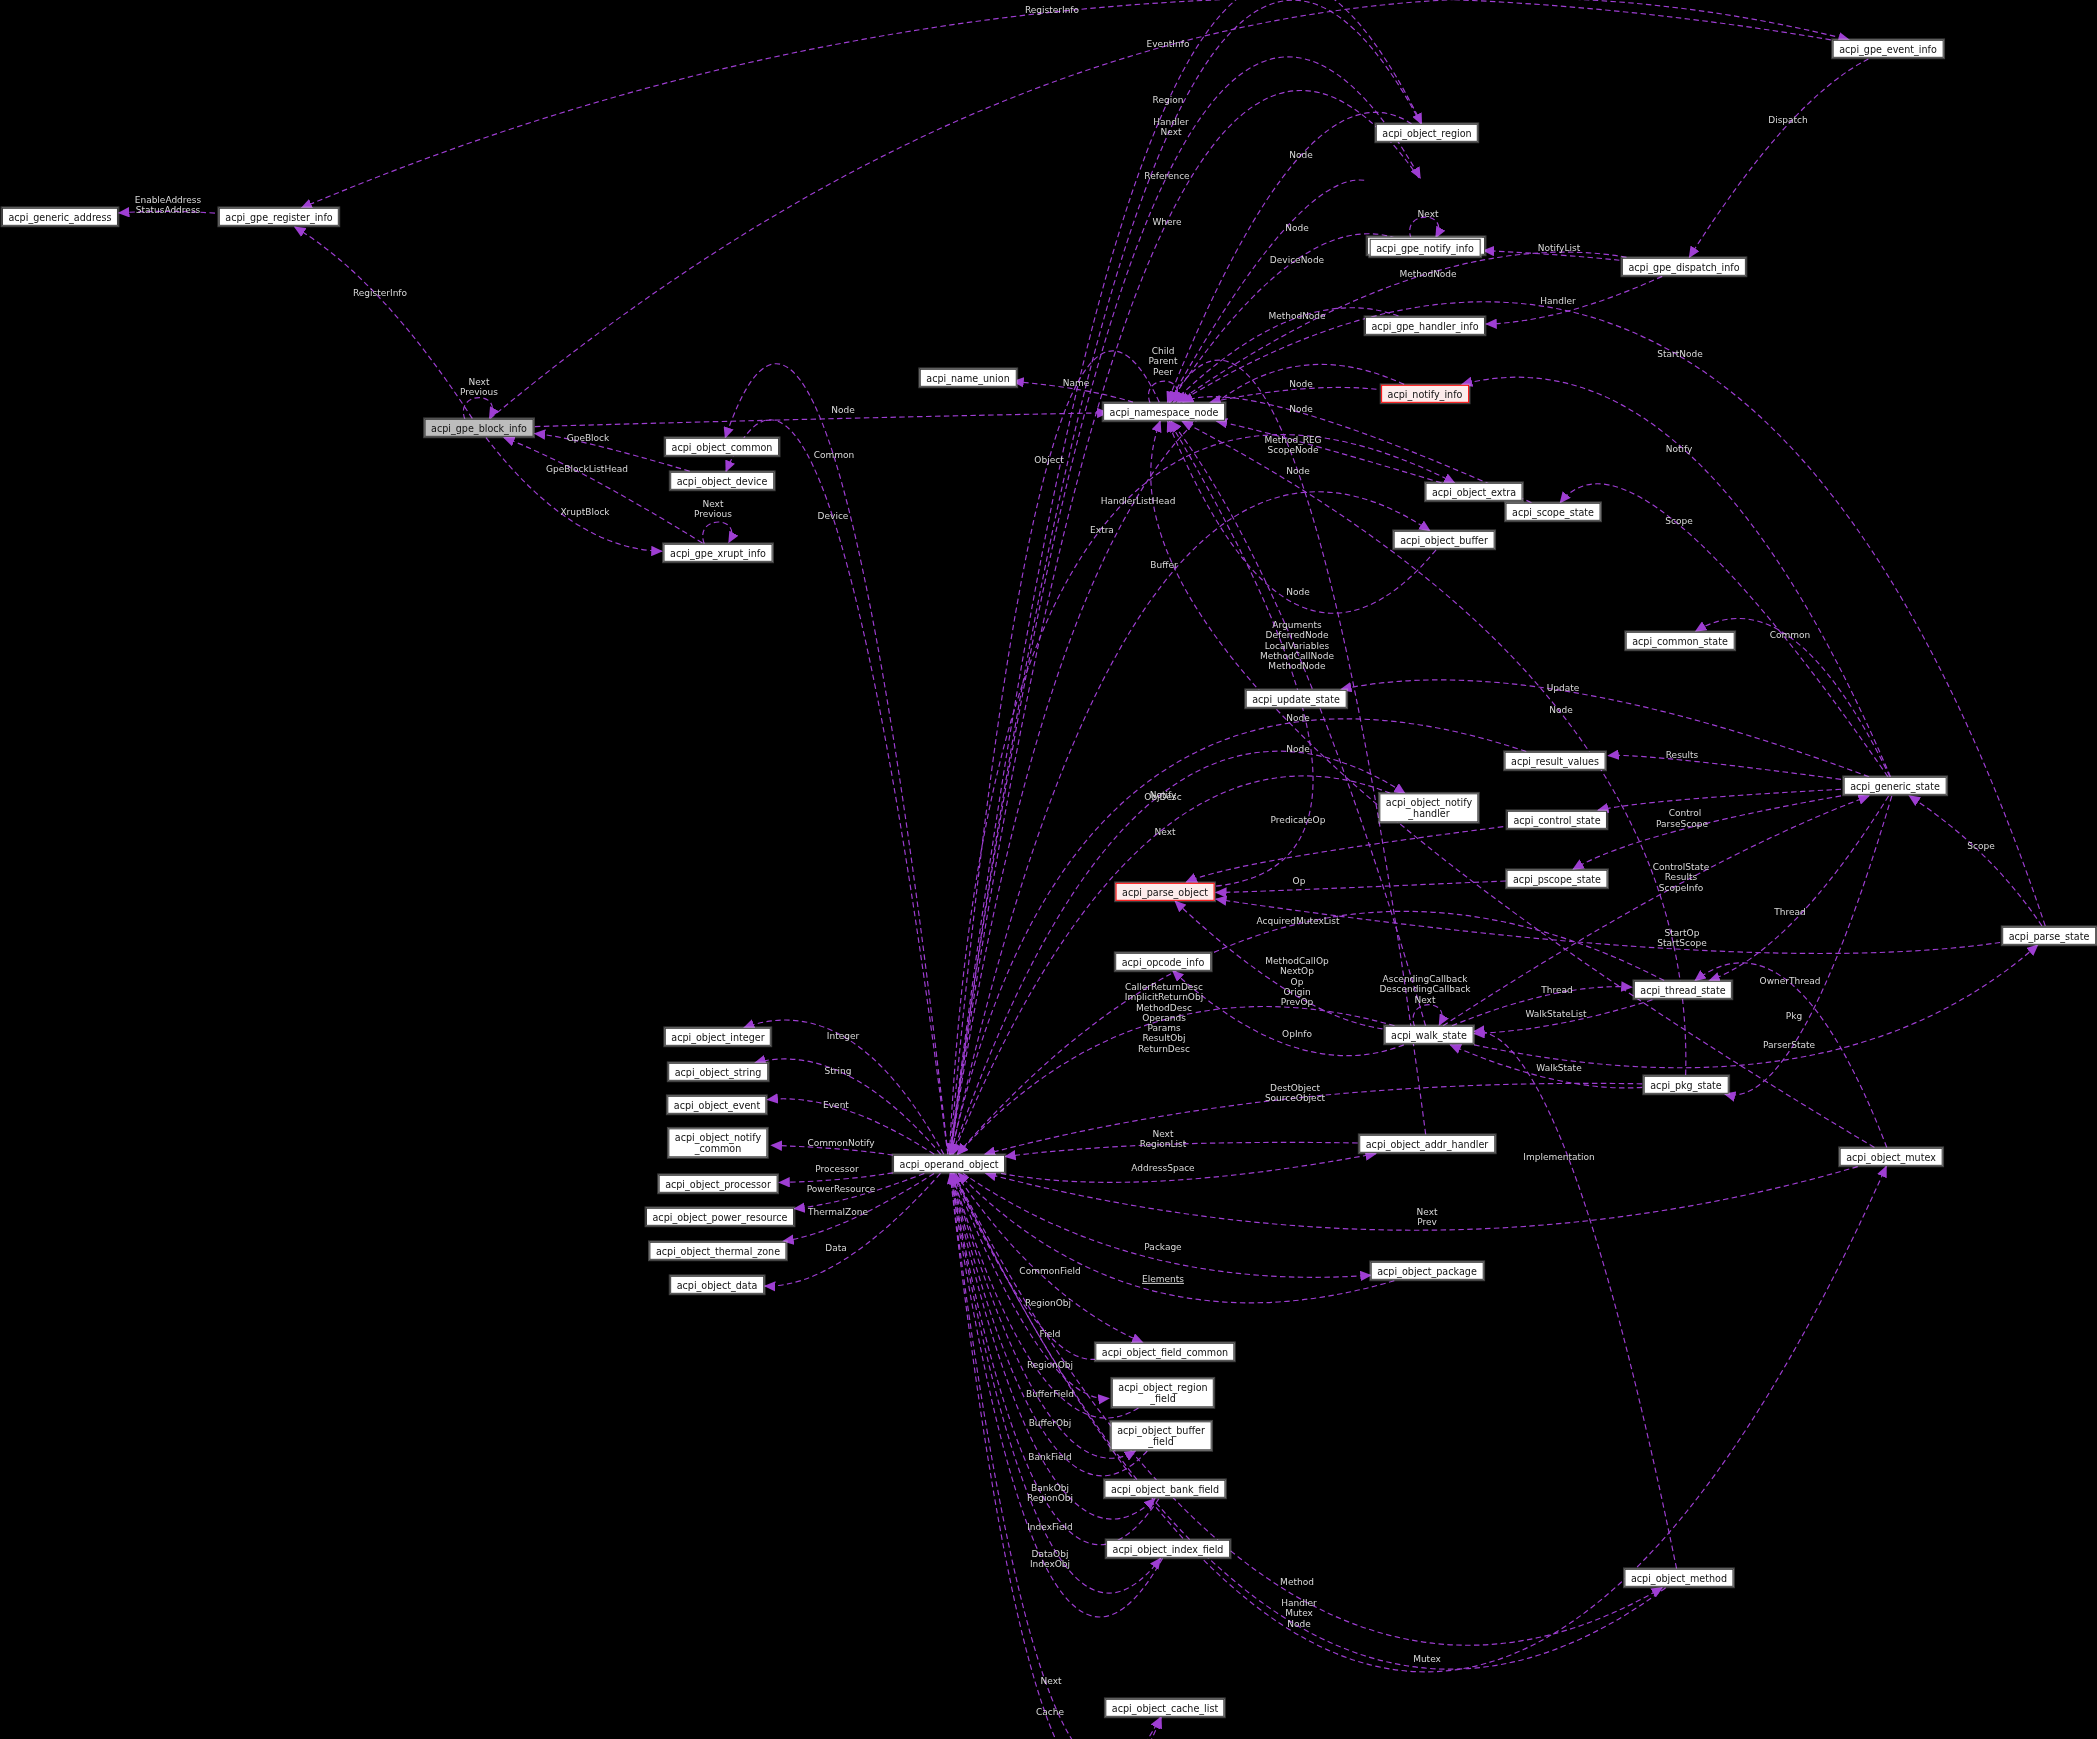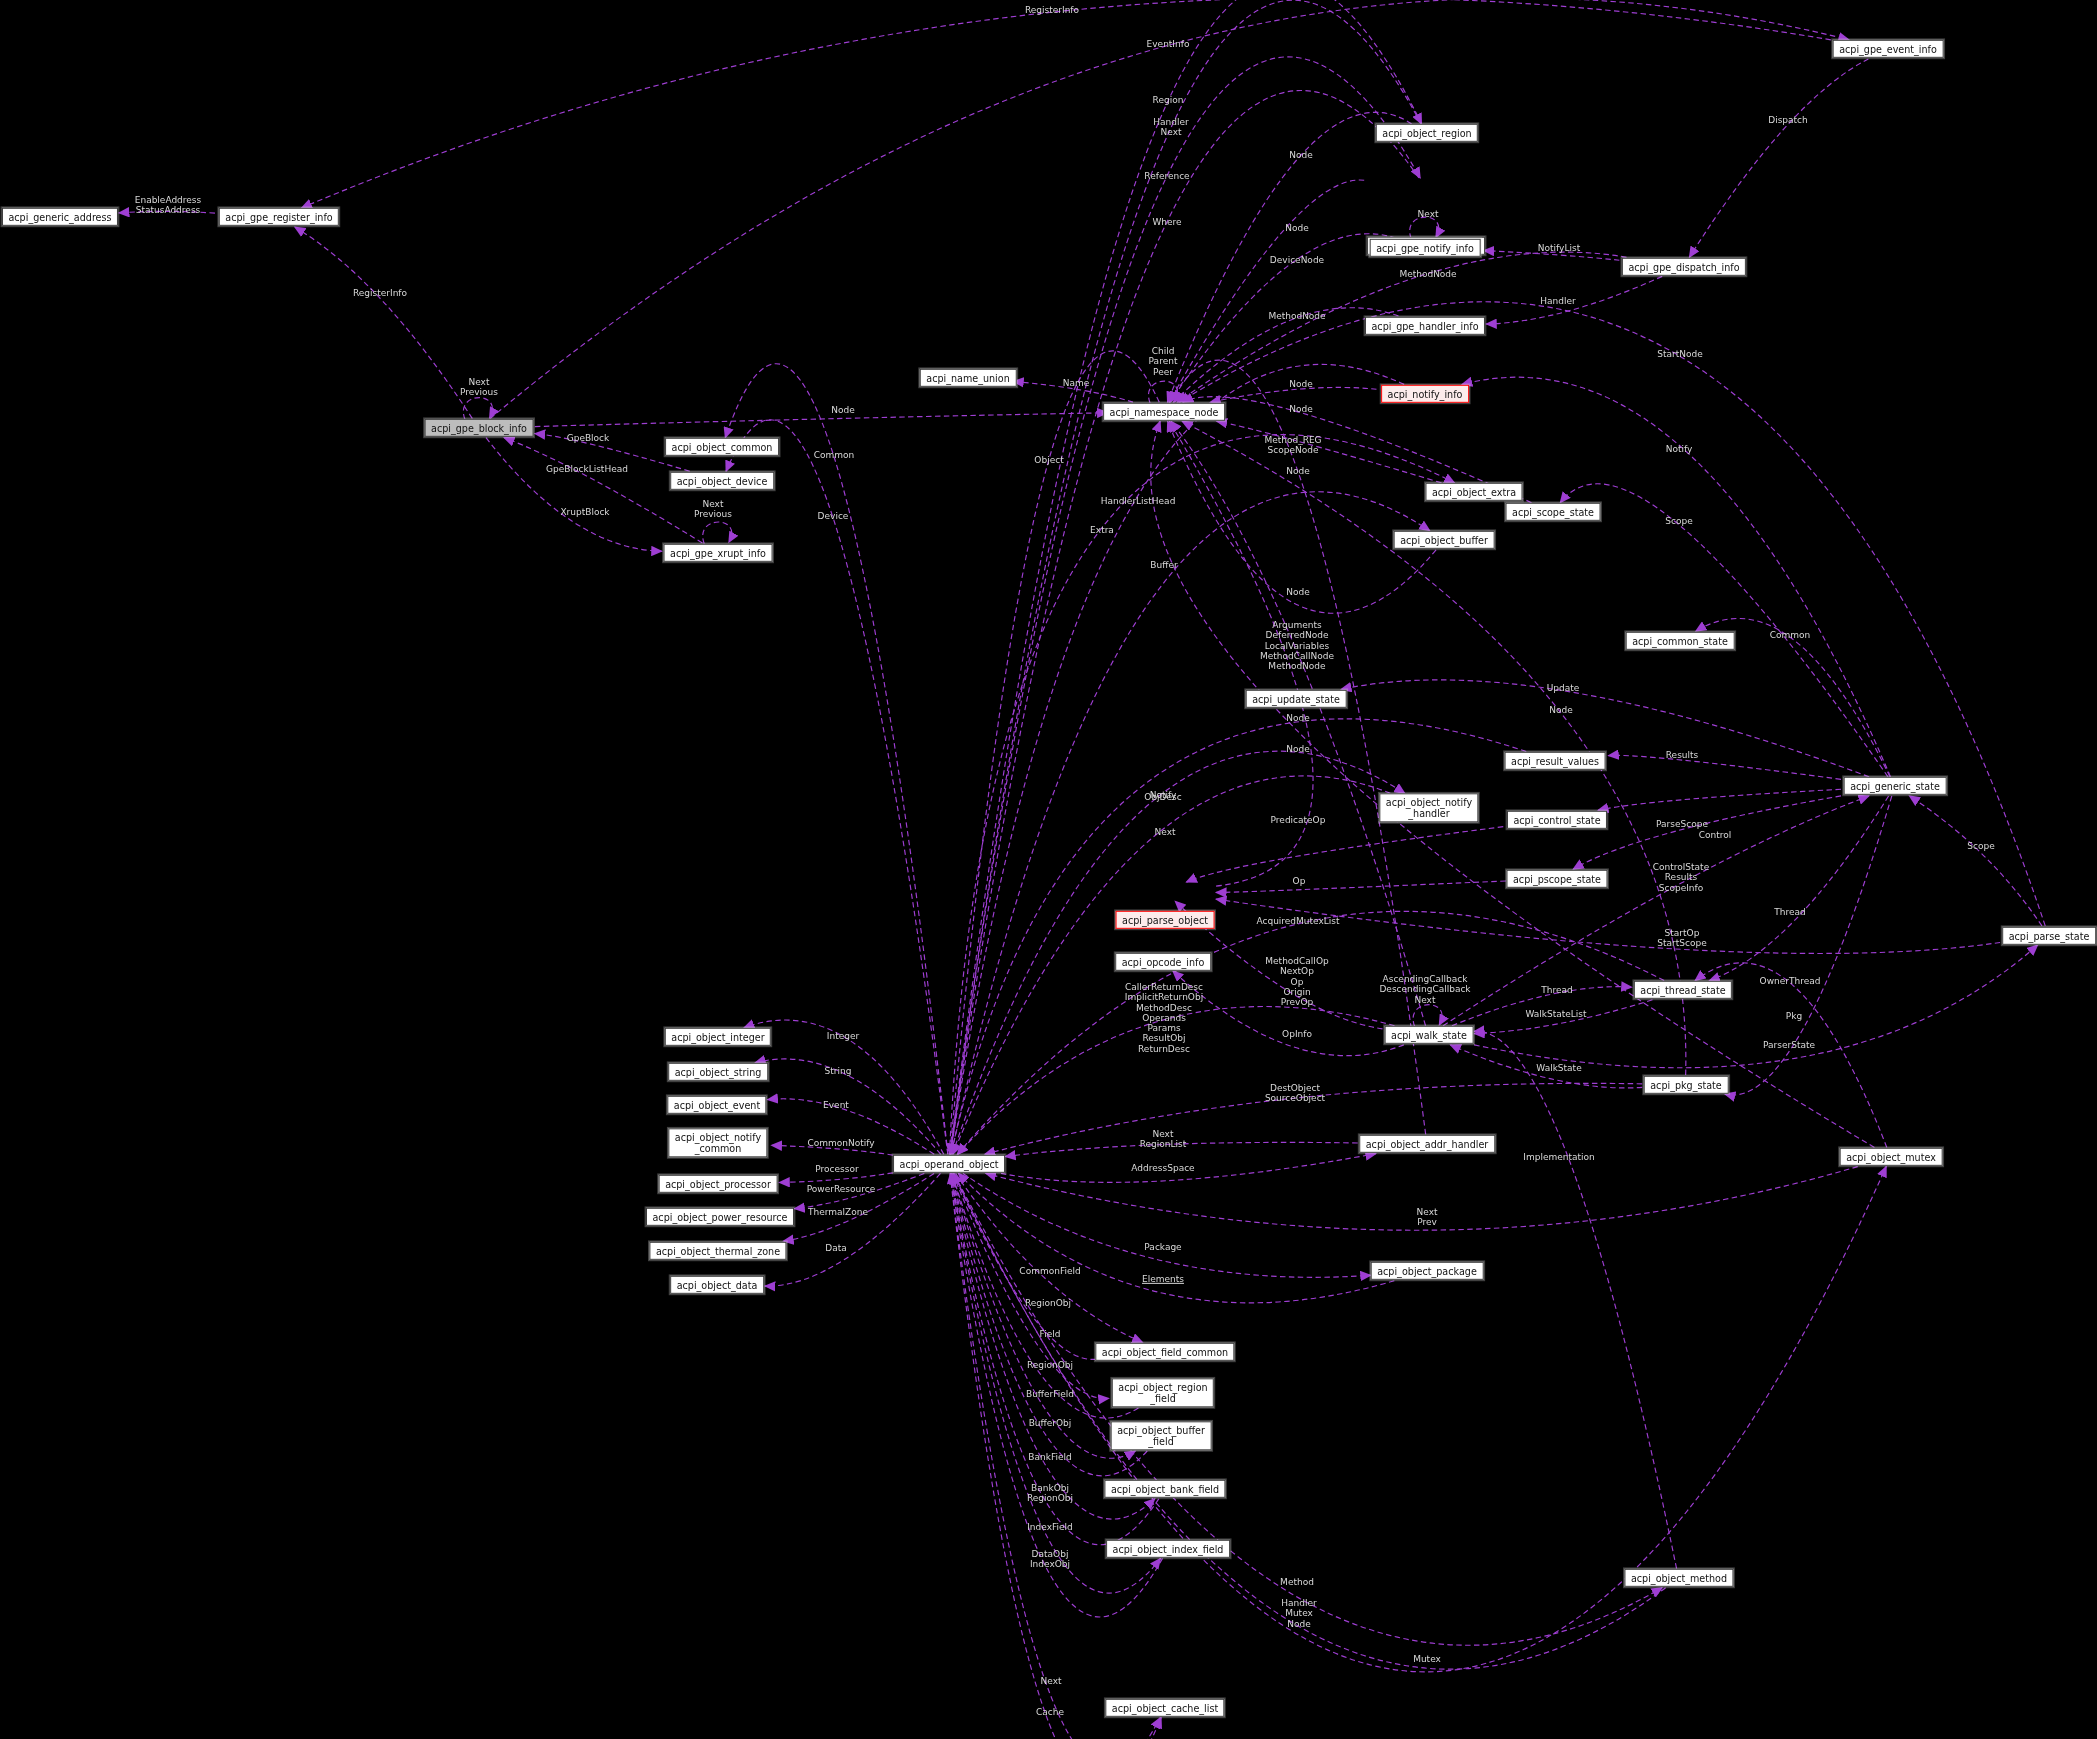--- a/index.html
+++ b/index.html
@@ -144,21 +144,21 @@
     <div class="node" style="left: 1444px; top: 540px;">acpi_object_buffer</div>
     <div class="node" style="left: 1680px; top: 641px;">acpi_common_state</div>
     <div class="node" style="left: 1296px; top: 699px;">acpi_update_state</div>
     <div class="node" style="left: 1555px; top: 761px;">acpi_result_values</div>
     <div class="node" style="left: 1895px; top: 786px;">acpi_generic_state</div>
     <div class="node" style="left: 1429px; top: 808px;">acpi_object_notify
 _handler</div>
     <div class="node" style="left: 1557px; top: 820px;">acpi_control_state</div>
     <div class="node" style="left: 1557px; top: 879px;">acpi_pscope_state</div>
     <div class="node" style="left: 2049px; top: 936px;">acpi_parse_state</div>
-    <div class="node red" style="left: 1165px; top: 920px;">acpi_parse_object</div>
+    <div class="node red" style="left: 1165px; top: 892px;">acpi_parse_object</div>
     <div class="node" style="left: 1163px; top: 962px;">acpi_opcode_info</div>
     <div class="node" style="left: 1683px; top: 990px;">acpi_thread_state</div>
     <div class="node" style="left: 1429px; top: 1035px;">acpi_walk_state</div>
     <div class="node" style="left: 1686px; top: 1085px;">acpi_pkg_state</div>
     <div class="node" style="left: 1891px; top: 1157px;">acpi_object_mutex</div>
     <div class="node" style="left: 1427px; top: 1144px;">acpi_object_addr_handler</div>
     <div class="node" style="left: 718px; top: 1037px;">acpi_object_integer</div>
     <div class="node" style="left: 718px; top: 1072px;">acpi_object_string</div>
     <div class="node" style="left: 717px; top: 1105px;">acpi_object_event</div>
     <div class="node" style="left: 718px; top: 1143px;">acpi_object_notify
@@ -220,21 +220,21 @@
     <div class="edge-label" style="left: 1301px; top: 384px;">Node</div>
     <div class="edge-label" style="left: 1301px; top: 409px;">Node</div>
     <div class="edge-label" style="left: 1298px; top: 471px;">Node</div>
     <div class="edge-label" style="left: 1138px; top: 501px;">HandlerListHead</div>
     <div class="edge-label" style="left: 1679px; top: 449px;">Notify</div>
     <div class="edge-label" style="left: 1679px; top: 521px;">Scope</div>
     <div class="edge-label" style="left: 1790px; top: 635px;">Common</div>
     <div class="edge-label" style="left: 1563px; top: 688px;">Update</div>
     <div class="edge-label" style="left: 1561px; top: 710px;">Node</div>
     <div class="edge-label" style="left: 1682px; top: 755px;">Results</div>
-    <div class="edge-label" style="left: 1685px; top: 835px; margin-left: 30px;">Control</div>
+    <div class="edge-label" style="left: 1685px; top: 813px;">Control</div>
     <div class="edge-label" style="left: 1682px; top: 824px;">ParseScope</div>
     <div class="edge-label" style="left: 1790px; top: 912px;">Thread</div>
     <div class="edge-label" style="left: 1794px; top: 1016px;">Pkg</div>
     <div class="edge-label" style="left: 1981px; top: 846px;">Scope</div>
     <div class="edge-label" style="left: 1681px; top: 877px;">ControlState
 Results
 ScopeInfo</div>
     <div class="edge-label" style="left: 1557px; top: 990px;">Thread</div>
     <div class="edge-label" style="left: 1556px; top: 1014px;">WalkStateList</div>
     <div class="edge-label" style="left: 1425px; top: 989px;">AscendingCallback

